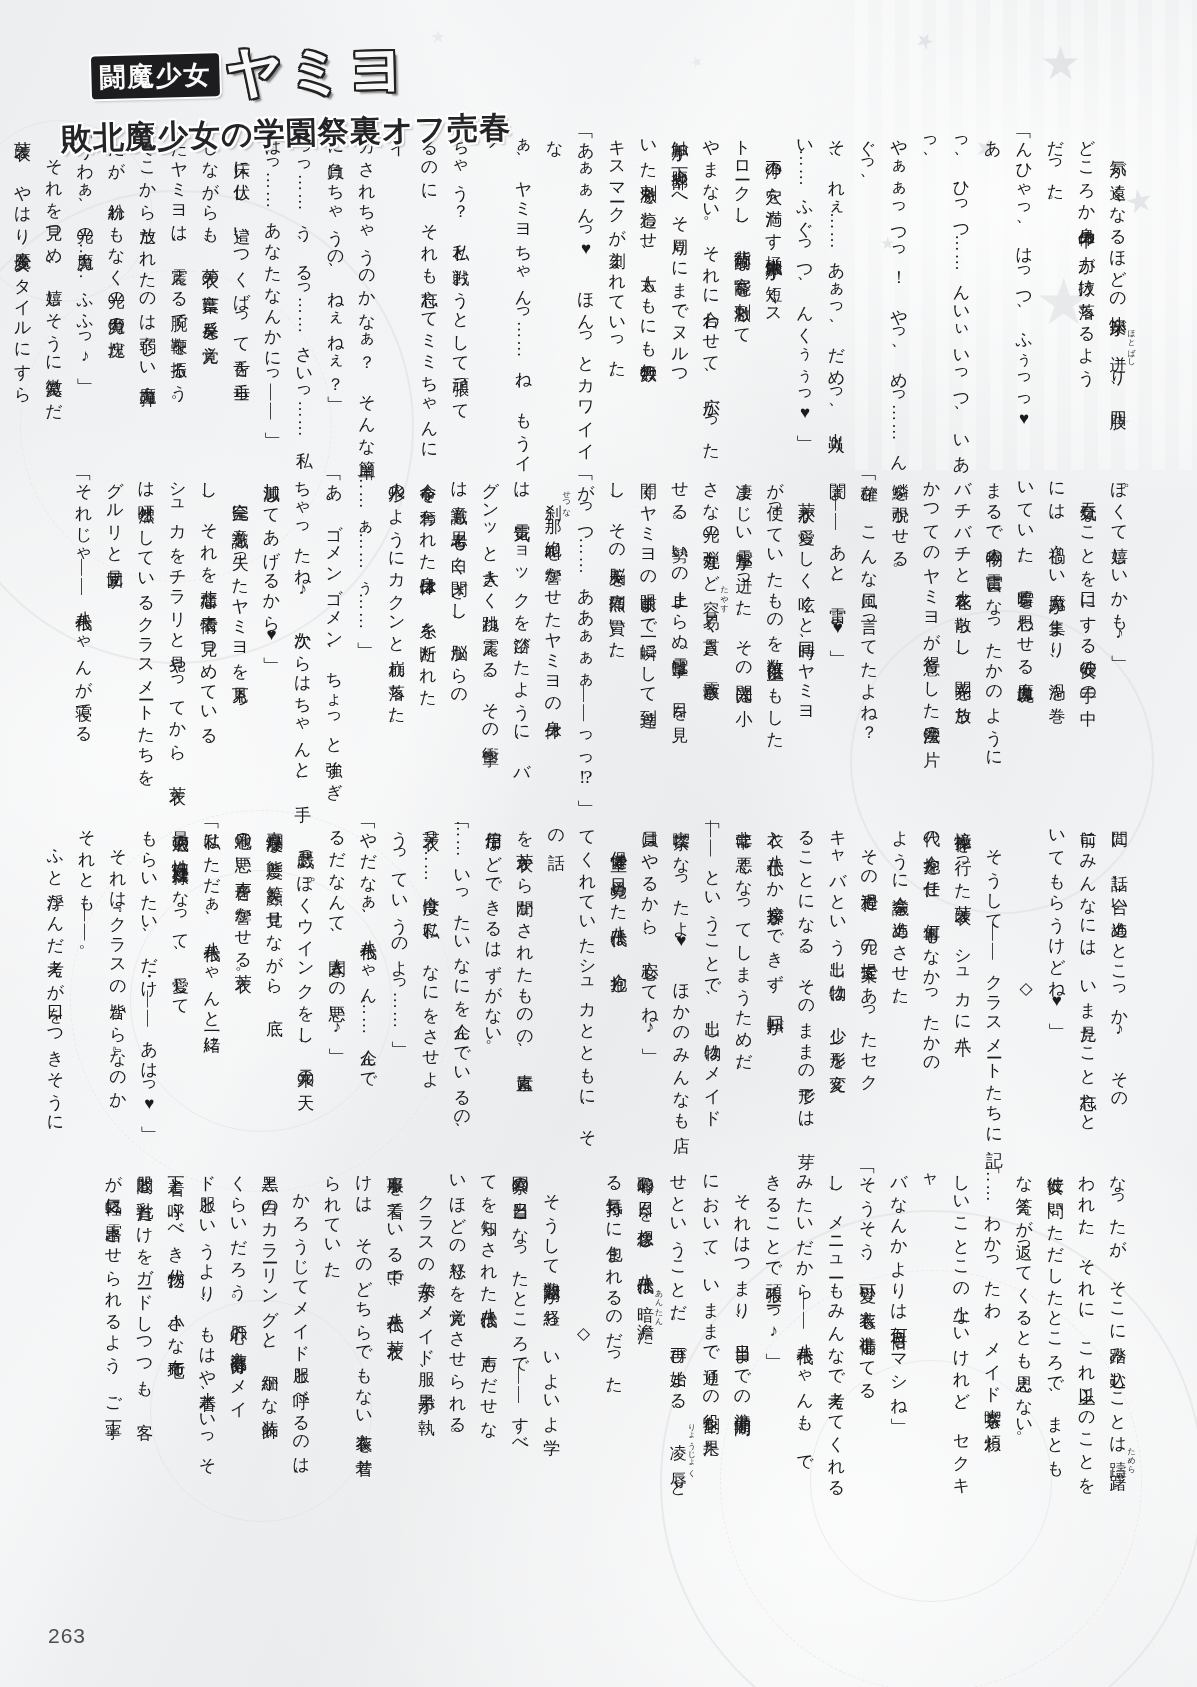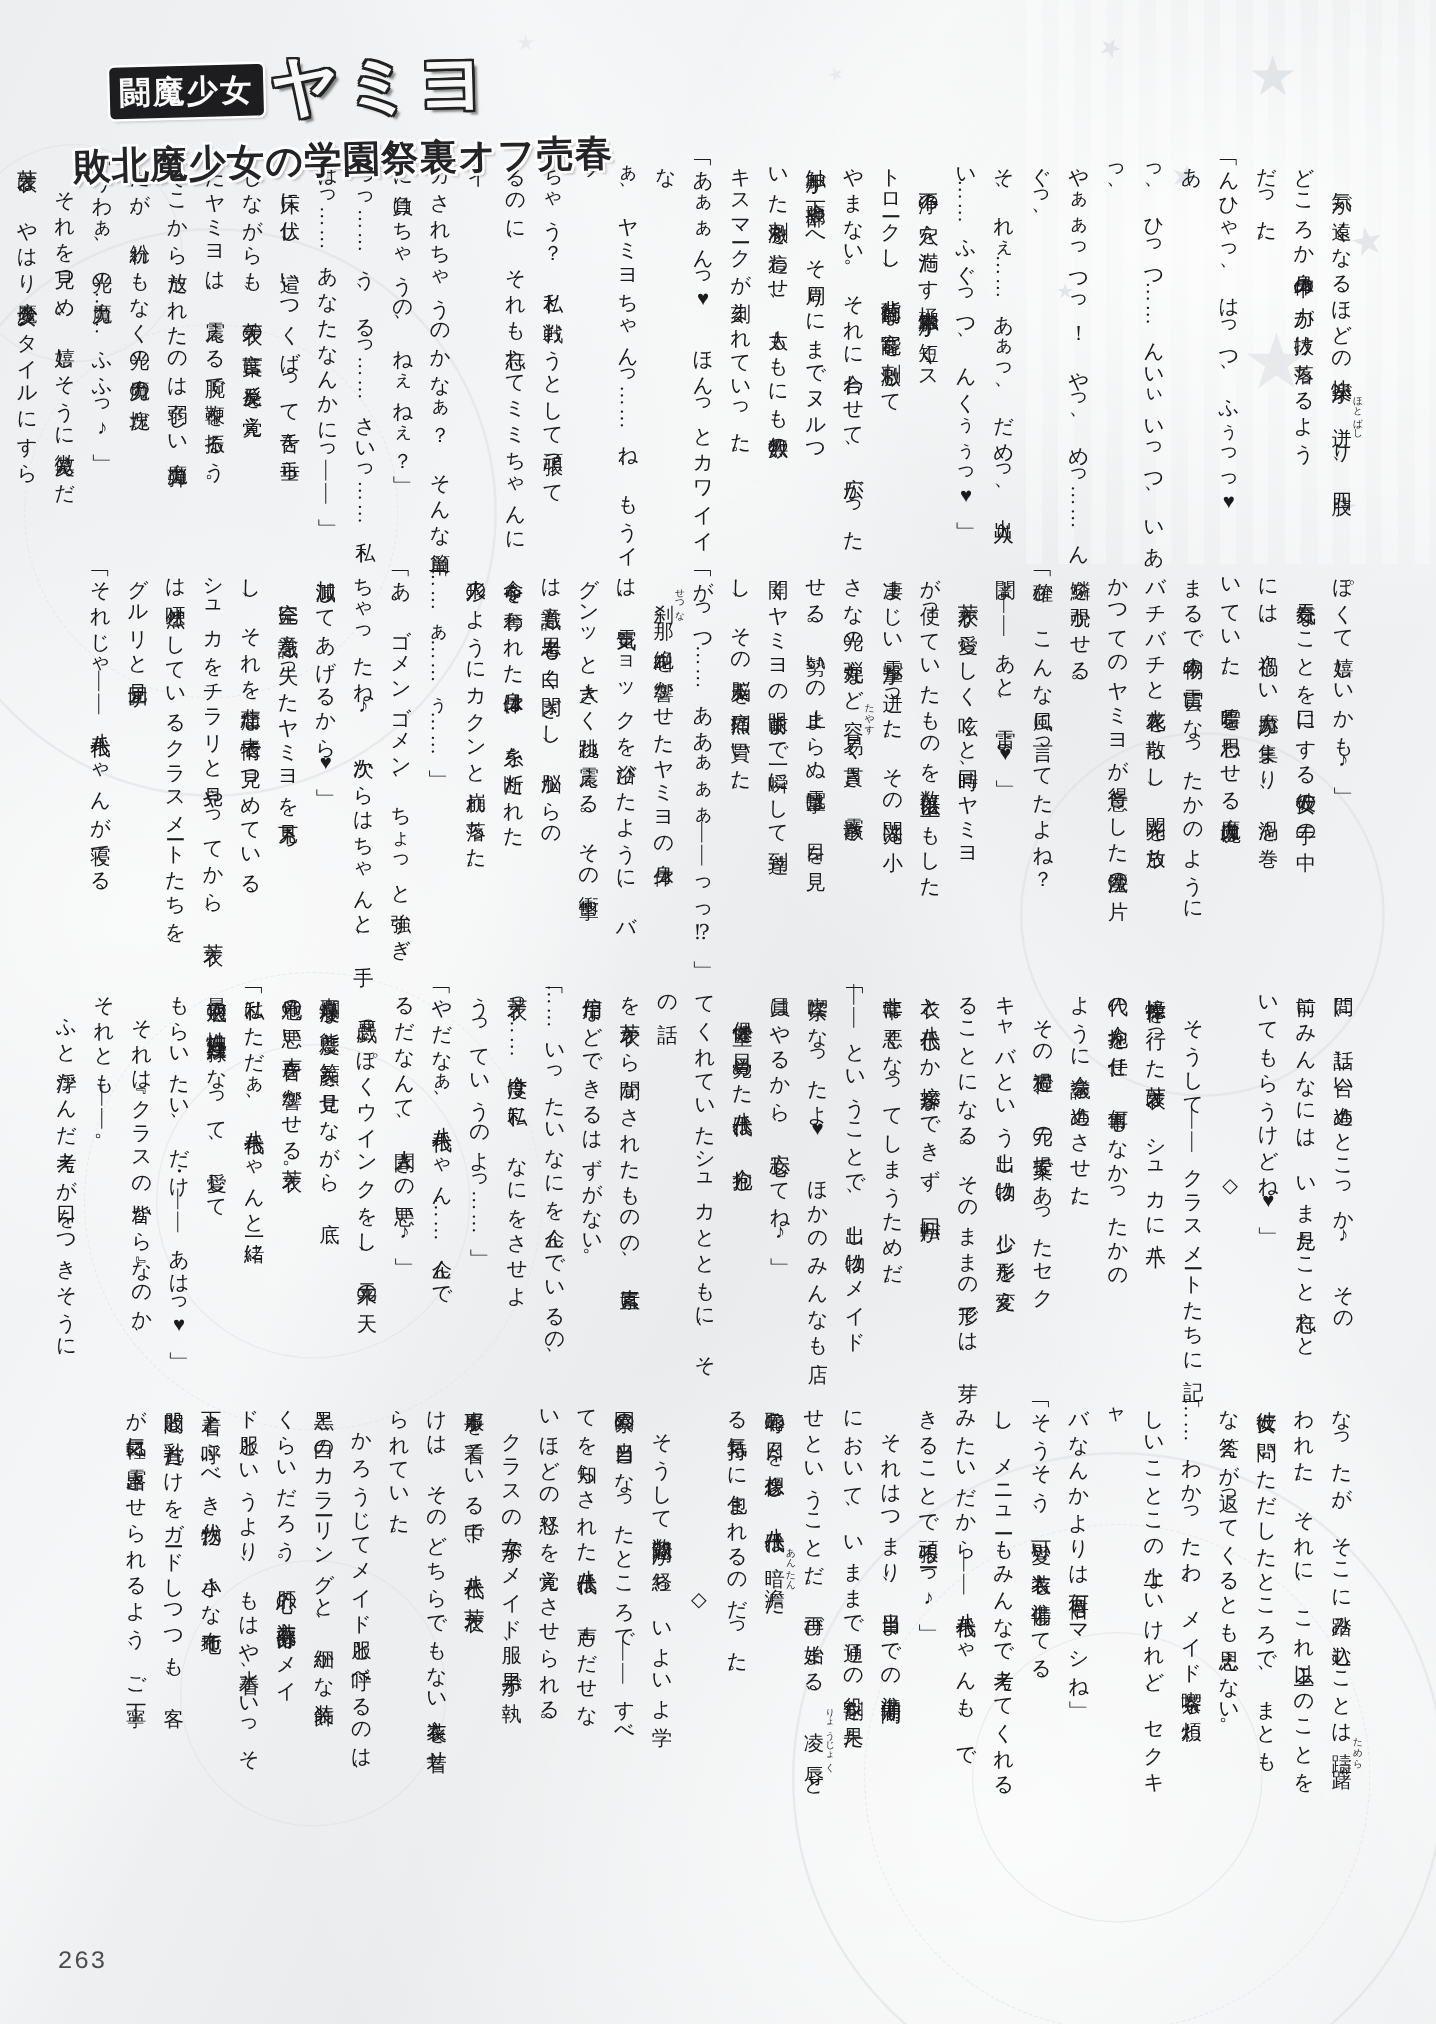--- a/index.html
+++ b/index.html
@@ -65,21 +65,21 @@
   .vband p.divider{text-align:center;letter-spacing:0;}
   ruby rt{font-size:8px;letter-spacing:0;color:#2a2a2c;}
   #band-1{top:128px;}
   #band-2{top:470px;}
   #band-3{top:818px;}
   #band-4{top:1163px;}
   
   .page-number{
     position:absolute;left:48px;top:1624px;z-index:3;
     font-size:21px;color:#4d4d50;letter-spacing:1px;
-    font-family:Liberation Mono, monospace;
+    font-family:Liberation Sans, sans-serif;
   }
 </style>
 </head>
 <body>
 
 <div class="deco streaks"></div>
 <div class="deco stripes" style="left:855px;top:0;width:342px;height:470px;"></div>
 <div class="deco ring" style="left:-60px;top:190px;width:470px;height:470px;"></div>
 <div class="deco ring dashed" style="left:20px;top:270px;width:310px;height:310px;"></div>
 <div class="deco ring thin" style="left:-30px;top:120px;width:180px;height:180px;"></div>

